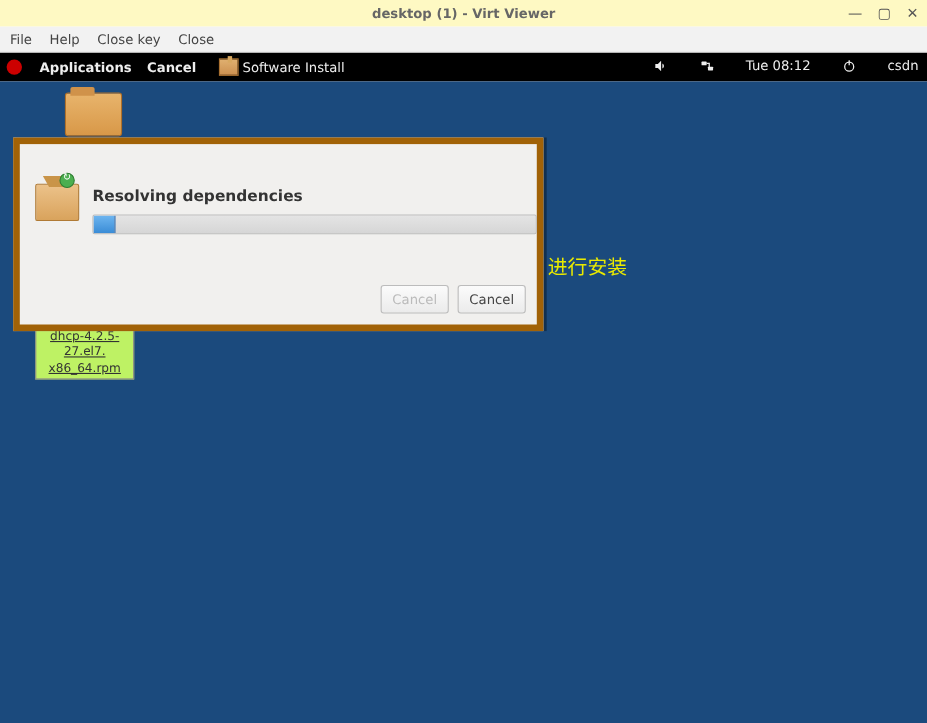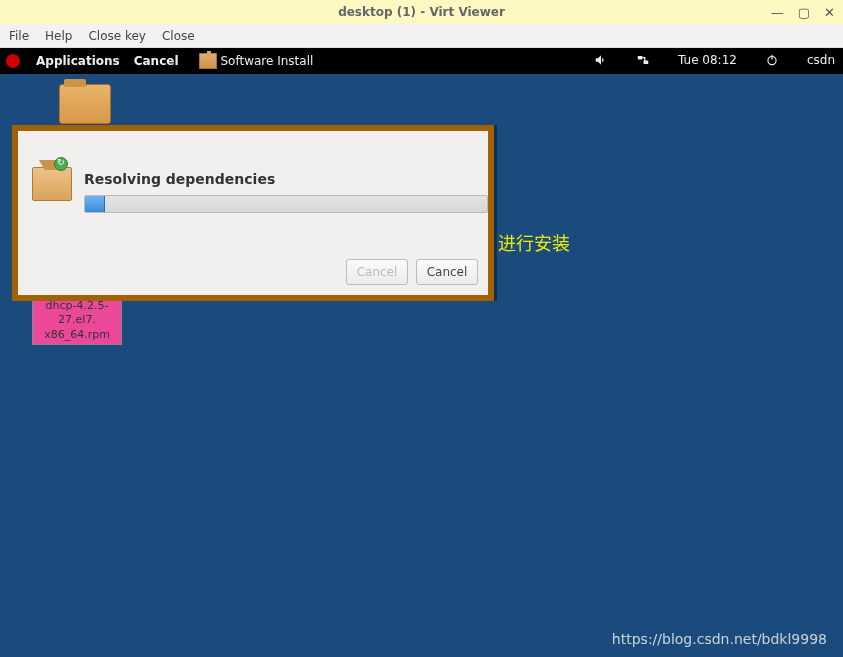--- a/index.html
+++ b/index.html
@@ -80,23 +80,24 @@
       background: linear-gradient(#e6b878,#cc9452);
       border: 1px solid #a07030;
       position: relative;
       border-radius: 2px;
     }
     .pkg-glyph::before {
       content:''; position:absolute; top:-10px; left:10px; width:30px; height:12px;
       background:#c08840; clip-path: polygon(20% 100%, 0 0, 100% 0, 80% 100%);
     }
     .desk-label {
-      background: #ec4899; color:#333; font-size: 11px; text-align:center;
+      background: #bef264; color:#333; font-size: 11px; text-align:center;
       padding: 2px 4px; line-height: 1.3; border:1px solid #888;
       white-space: pre-line;
+      text-decoration: underline;
     }
     
     .dialog-border {
       position: absolute; left: 12px; top: 30px;
       width: 482px; height: 176px;
       border: 6px solid #a16207;
       background: #f1f0ee;
       box-shadow: 3px 0 0 rgba(0,0,0,0.35);
       z-index: 10;
       margin-top: 21px;
@@ -223,14 +224,13 @@
   </div>
 
   <div class="annot">
     <svg width="40" height="20">
       <line x1="0" y1="10" x2="28" y2="10" stroke="#eaea00" stroke-width="2"></line>
       <polygon points="28,4 40,10 28,16" fill="#eaea00"></polygon>
     </svg>
     <span class="annot-text">进行安装</span>
   </div>
 
-  <div class="watermark">https://blog.csdn.net/bdkl9998</div>
 </div>
 
 </body></html>

